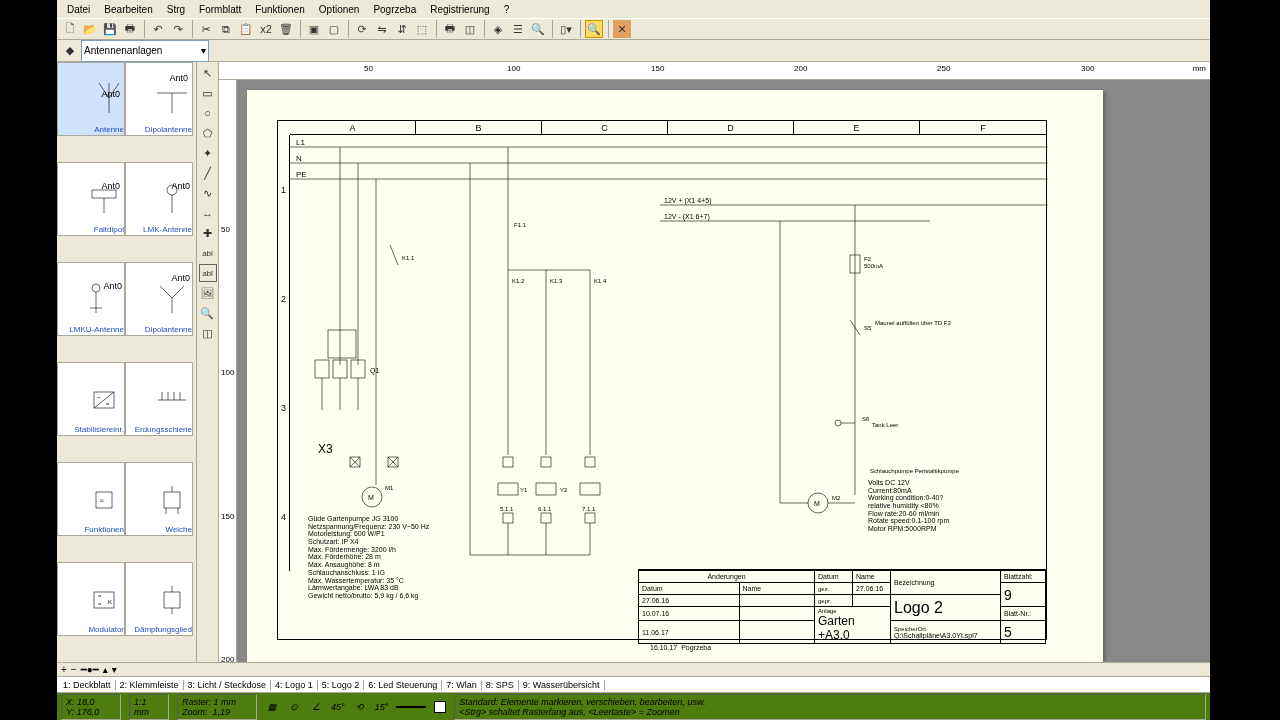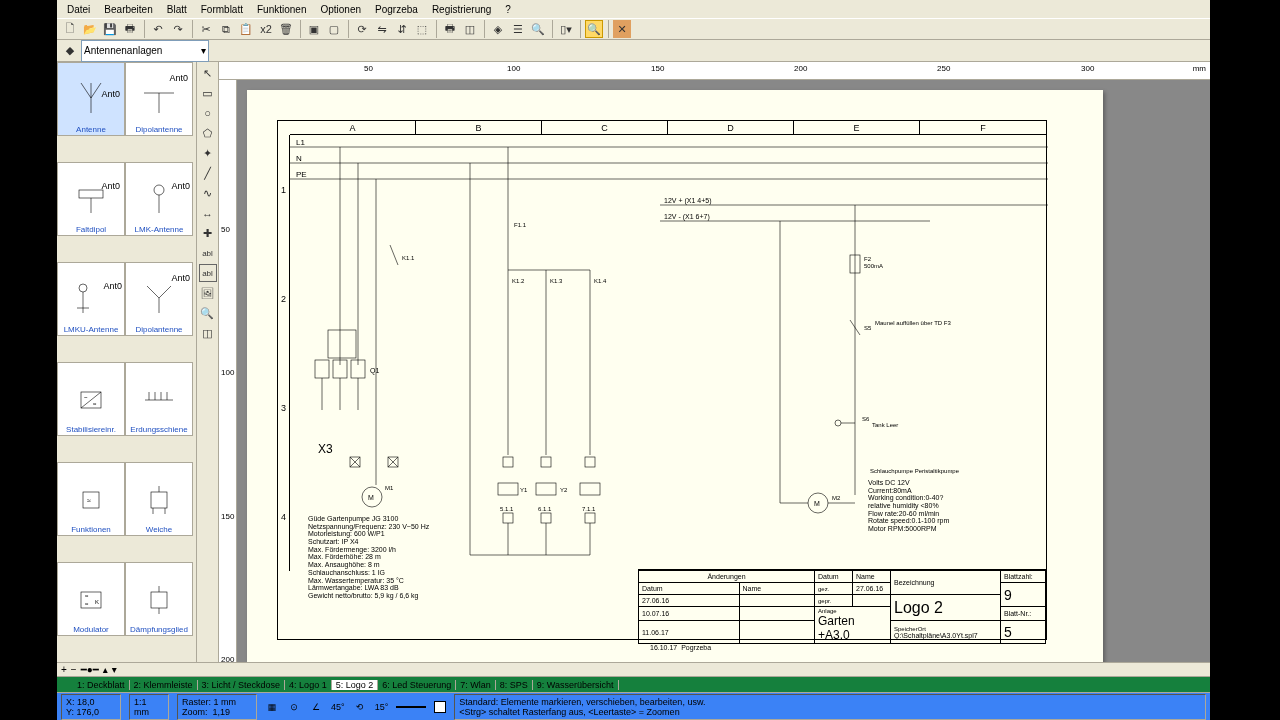--- a/index.html
+++ b/index.html
@@ -11,21 +11,21 @@
 .titlebar .winbtn { width: 18px; height: 13px; background: #5d8ee9; border: 1px solid #3060b0; display: flex; align-items: center; justify-content: center; font-size: 9px; cursor: pointer; }
 .menubar { height: 18px; background: #ece9d8; display: flex; align-items: center; padding: 0 4px; font-size: 10px; gap: 2px; }
 .menubar span { padding: 1px 6px; cursor: pointer; }
 .toolbar { height: 22px; background: #ece9d8; border-top: 1px solid #fff; border-bottom: 1px solid #aca899; display: flex; align-items: center; padding: 0 4px; gap: 2px; }
 .tbtn { width: 18px; height: 18px; display: flex; align-items: center; justify-content: center; font-size: 11px; cursor: pointer; color: #333; }
 .tsep { width: 4px; height: 18px; border-right: 1px solid #aca899; margin-right: 2px; }
 .toolbar2 { height: 22px; background: #ece9d8; border-bottom: 1px solid #aca899; display: flex; align-items: center; padding: 0 4px; gap: 2px; }
 .dropdown { width: 128px; height: 18px; border: 1px solid #7f9db9; background: #fff; font-size: 10px; padding: 10px 2px; display: flex; align-items: center; justify-content: space-between; }
 .workarea { flex: 1; display: flex; min-height: 0; position: relative; }
 .sidebar { width: 140px; background: #ece9d8; border-right: 1px solid #aca899; overflow-y: auto; display: flex; flex-wrap: wrap; }
-.libcell { width: 68px; height: 74px; border: 1px solid #aca899; background: #fff; display: flex; flex-direction: column; align-items: center; justify-content: center; font-size: 8px; position: relative; }
+.libcell { width: 68px; height: 74px; border: 1px solid #aca899; background: #fff; display: flex; flex-direction: column; align-items: flex-end; justify-content: center; font-size: 8px; position: relative; }
 .libcell.sel { background: #cfe3ff; }
 .libcell svg { margin-bottom: 2px; }
 .libcell .lbl { position: absolute; bottom: 1px; color: #2050c0; }
 .libcell .ant { position: absolute; font-size: 9px; color: #000; }
 .toolcol { width: 22px; background: #ece9d8; border-right: 1px solid #aca899; display: flex; flex-direction: column; align-items: center; padding-top: 2px; gap: 2px; }
 .toolcol .tool { width: 18px; height: 18px; display: flex; align-items: center; justify-content: center; font-size: 11px; cursor: pointer; color: #333; border: 1px solid transparent; }
 .canvaswrap { flex: 1; display: flex; flex-direction: column; position: relative; }
 .rulerH { height: 18px; background: #fff; border-bottom: 1px solid #aca899; position: relative; font-size: 8px; }
 .rulerH .ticklbl { position: absolute; top: 2px; }
 .rulerH .mm { position: absolute; right: 4px; top: 2px; }
@@ -40,38 +40,38 @@
 .schematic { position: absolute; left: 12px; top: 14px; right: 0; bottom: 70px; }
 .wire { stroke: #000; stroke-width: 0.6; fill: none; }
 .txt { font-size: 7px; fill: #000; font-family: Arial; }
 .txt8 { font-size: 8px; }
 .txt6 { font-size: 6px; }
 .titleblock { position: absolute; bottom: 0; right: 0; left: 360px; height: 70px; border-top: 1px solid #000; font-size: 7px; }
 .titleblock table { border-collapse: collapse; width: 100%; height: 100%; }
 .titleblock td { border: 1px solid #000; padding: 1px 3px; vertical-align: middle; }
 .bezlogo { font-size: 16px; font-family: Arial; }
 .anlage { font-size: 12px; font-family: Arial; }
-.tabs { height: 16px; background: #15803d; border-top: 1px solid #aca899; font-size: 9px; display: flex; align-items: center; padding-left: 16px; }
+.tabs { height: 16px; background: #ffffff; border-top: 1px solid #aca899; font-size: 9px; display: flex; align-items: center; padding-left: 2px; }
 .tabs .tab { padding: 0 4px; border-right: 1px solid #aca899; cursor: pointer; }
-.statusbar { height: 28px; background: #3b82f6; border-top: 1px solid #aca899; display: flex; align-items: center; font-size: 9px; padding: 0 4px; gap: 8px; }
+.statusbar { height: 28px; background: #4d7c0f; border-top: 1px solid #aca899; display: flex; align-items: center; font-size: 9px; padding: 0 4px; gap: 8px; font-style: italic; }
 .statusbar .stcell { border: 1px inset #aca899; padding: 2px 4px; }
 .sbicon { width: 14px; height: 14px; display: inline-flex; align-items: center; justify-content: center; }
 .bottomctrl { height: 14px; background: #ece9d8; border-top: 1px solid #aca899; display: flex; align-items: center; font-size: 10px; padding: 0 4px; gap: 4px; }
 .specs { font-size: 7px; }
 </style>
 </head>
 <body>
 
 <div class="app">
 
 
   <div class="menubar">
     <span>Datei</span>
     <span>Bearbeiten</span>
-    <span>Blatt</span>
+    <span>Strg</span>
     <span>Formblatt</span>
     <span>Funktionen</span>
     <span>Optionen</span>
     <span>Pogrzeba</span>
     <span>Registrierung</span>
     <span>?</span>
   </div>
 
   <div class="toolbar">
     <div class="tbtn">🗋</div>

